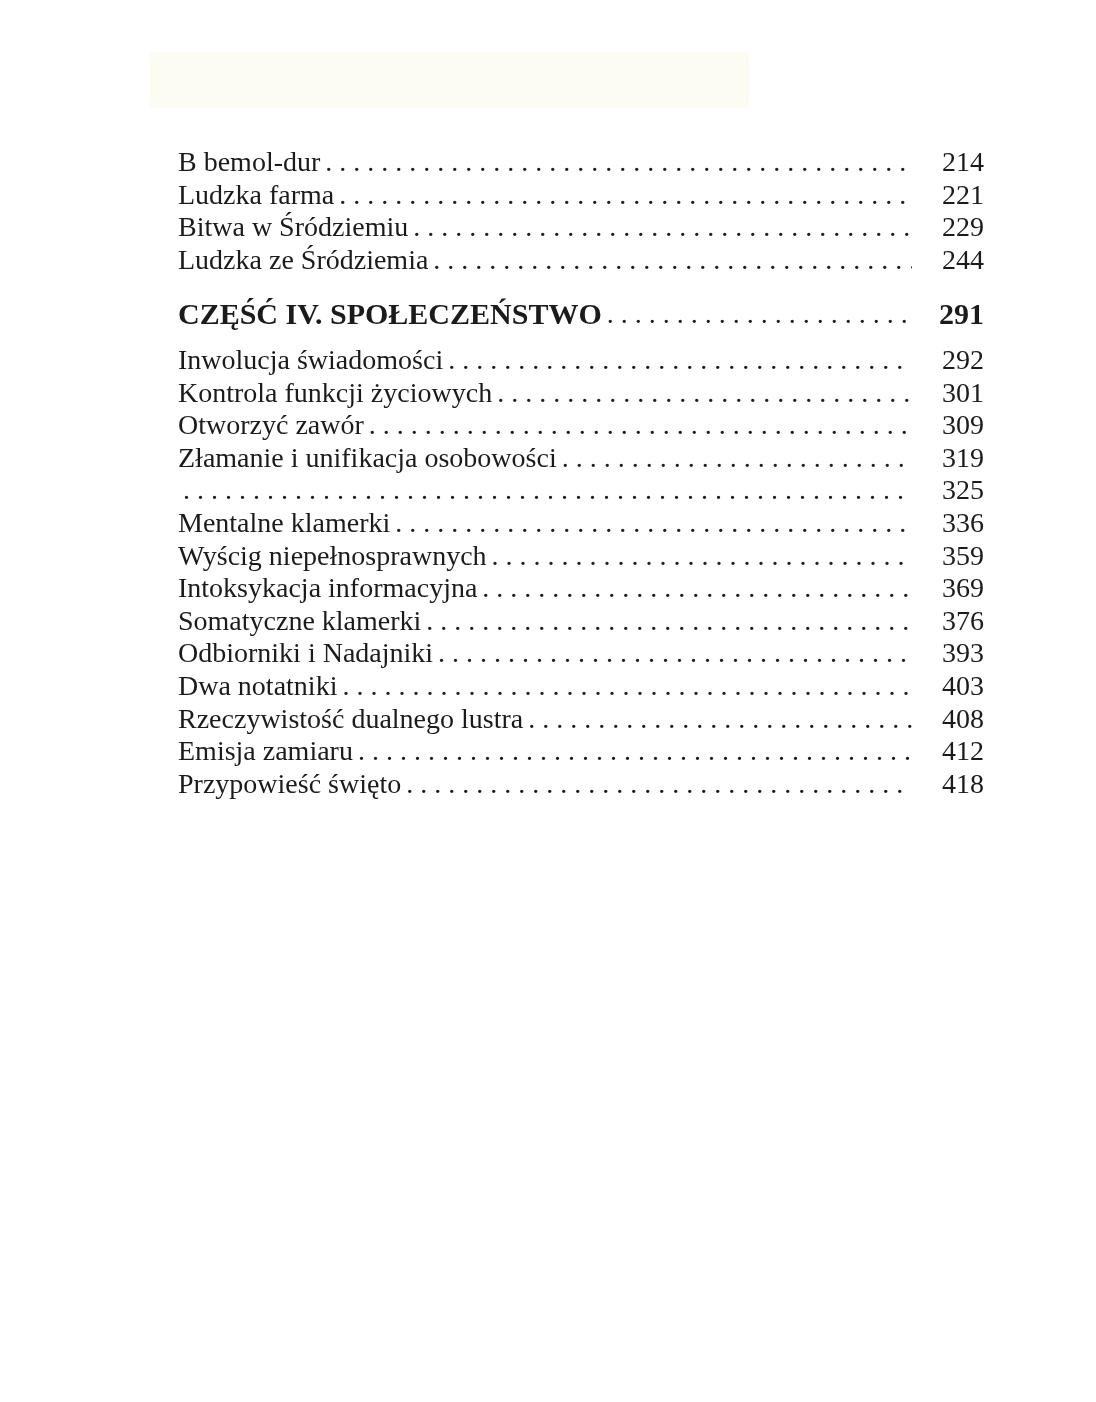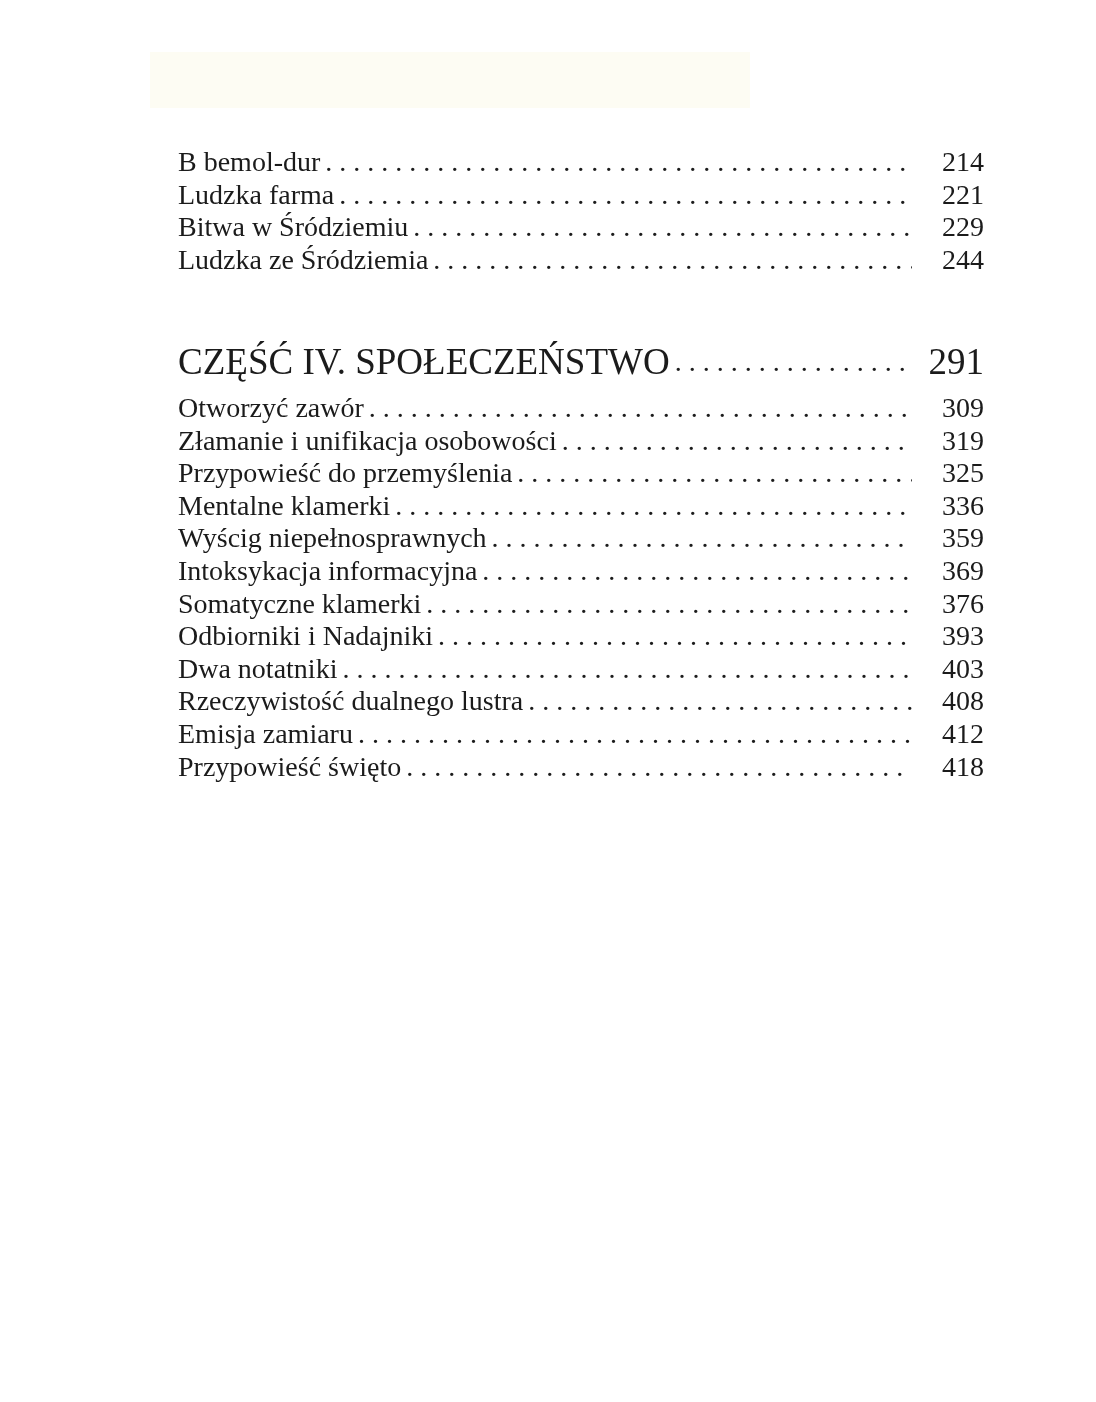--- a/index.html
+++ b/index.html
@@ -24,21 +24,21 @@
 
   .toc {
     position: absolute;
     left: 178px;
     top: 146px;
     width: 806px;
   }
 
   .toc-row {
     display: flex;
-    align-items: flex-end;
+    align-items: center;
     font-size: 28px;
     line-height: 32.6px;
     white-space: nowrap;
   }
 
   .toc-title { flex: none; }
 
   .leader {
     flex: 1 1 auto;
     overflow: hidden;
@@ -57,23 +57,22 @@
     margin-left: 16px;
     text-align: right;
   }
 
   .toc-row.part {
     margin-top: 22px;
     margin-bottom: 13px;
   }
   .toc-row.part .toc-title,
   .toc-row.part .toc-page {
-    font-weight: normal;
-    font-size: 37px;
-    margin-top: 48px;
+    font-weight: bold;
+    font-size: 30px;
   }
   .toc-row.part .leader { font-weight: normal; }
 </style>
 </head>
 <body>
 
 <div class="scan-artifact"></div>
 
 <div class="toc">
   <div class="toc-row">
@@ -102,36 +101,45 @@
   </div>
 
 
 
   <div class="toc-row part">
     <span class="toc-title">CZĘŚĆ IV. SPOŁECZEŃSTWO</span>
     <span class="leader"></span>
     <span class="toc-page">291</span>
   </div>
 
+  <div class="toc-row">
+    <span class="toc-title">Inwolucja świadomości</span>
+    <span class="leader"></span>
+    <span class="toc-page">292</span>
+  </div>
 
+  <div class="toc-row">
+    <span class="toc-title">Kontrola funkcji życiowych</span>
+    <span class="leader"></span>
+    <span class="toc-page">301</span>
+  </div>
 
   <div class="toc-row">
     <span class="toc-title">Otworzyć zawór</span>
     <span class="leader"></span>
     <span class="toc-page">309</span>
   </div>
 
   <div class="toc-row">
     <span class="toc-title">Złamanie i unifikacja osobowości</span>
     <span class="leader"></span>
     <span class="toc-page">319</span>
   </div>
 
   <div class="toc-row">
-    <span class="toc-title">Przypowieść do przemyślenia</span>
     <span class="leader"></span>
     <span class="toc-page">325</span>
   </div>
 
 
   <div class="toc-row">
     <span class="toc-title">Mentalne klamerki</span>
     <span class="leader"></span>
     <span class="toc-page">336</span>
   </div>

